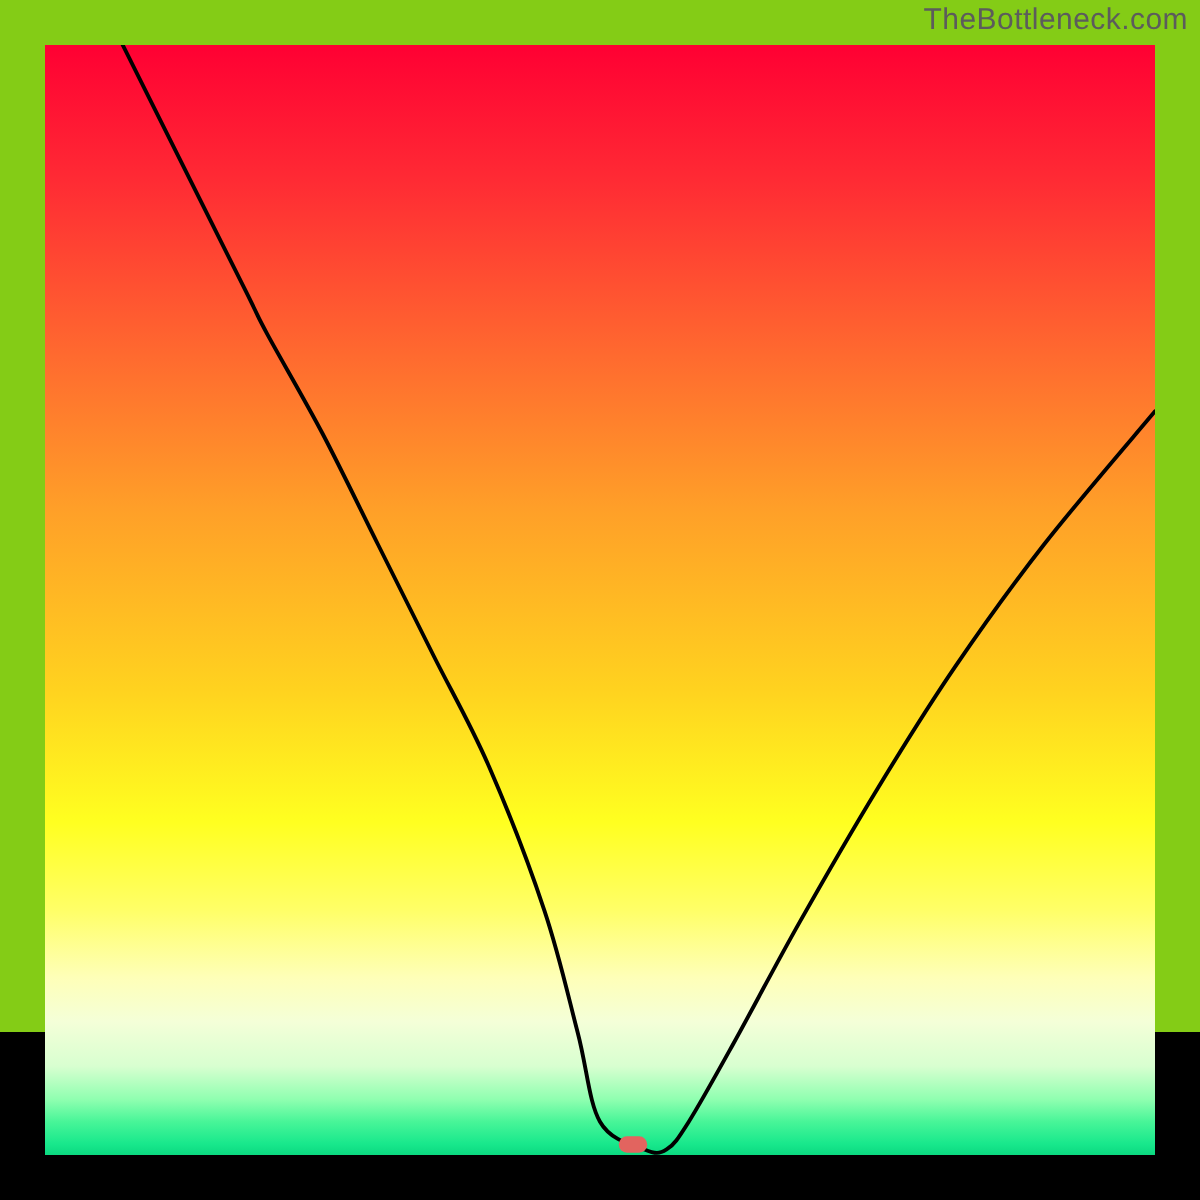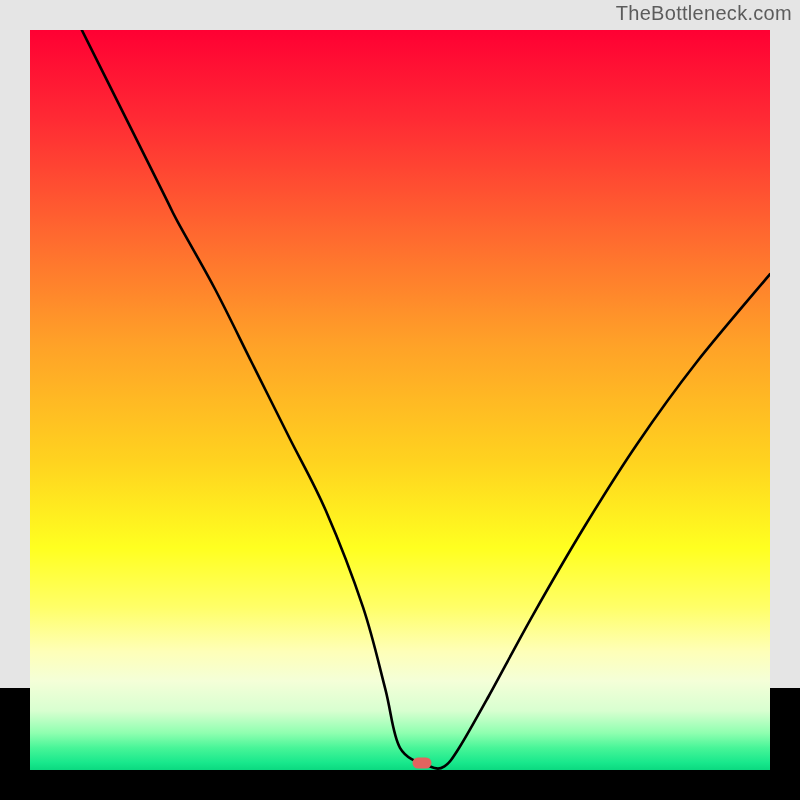--- a/index.html
+++ b/index.html
@@ -8,21 +8,21 @@
     width: 800px;
     height: 800px;
     background: #000;
     overflow: hidden;
     font-family: Arial, Helvetica, sans-serif;
   }
   .frame {
     position: relative;
     width: 800px;
     height: 688px;
-    background: #e5e5e5;
+    background: #84cc16;
   }
   .watermark {
     position: absolute;
     top: 2px;
     right: 8px;
     color: #5c5c5c;
     font-size: 20px;
     font-weight: 500;
     letter-spacing: 0.3px;
     z-index: 10;

